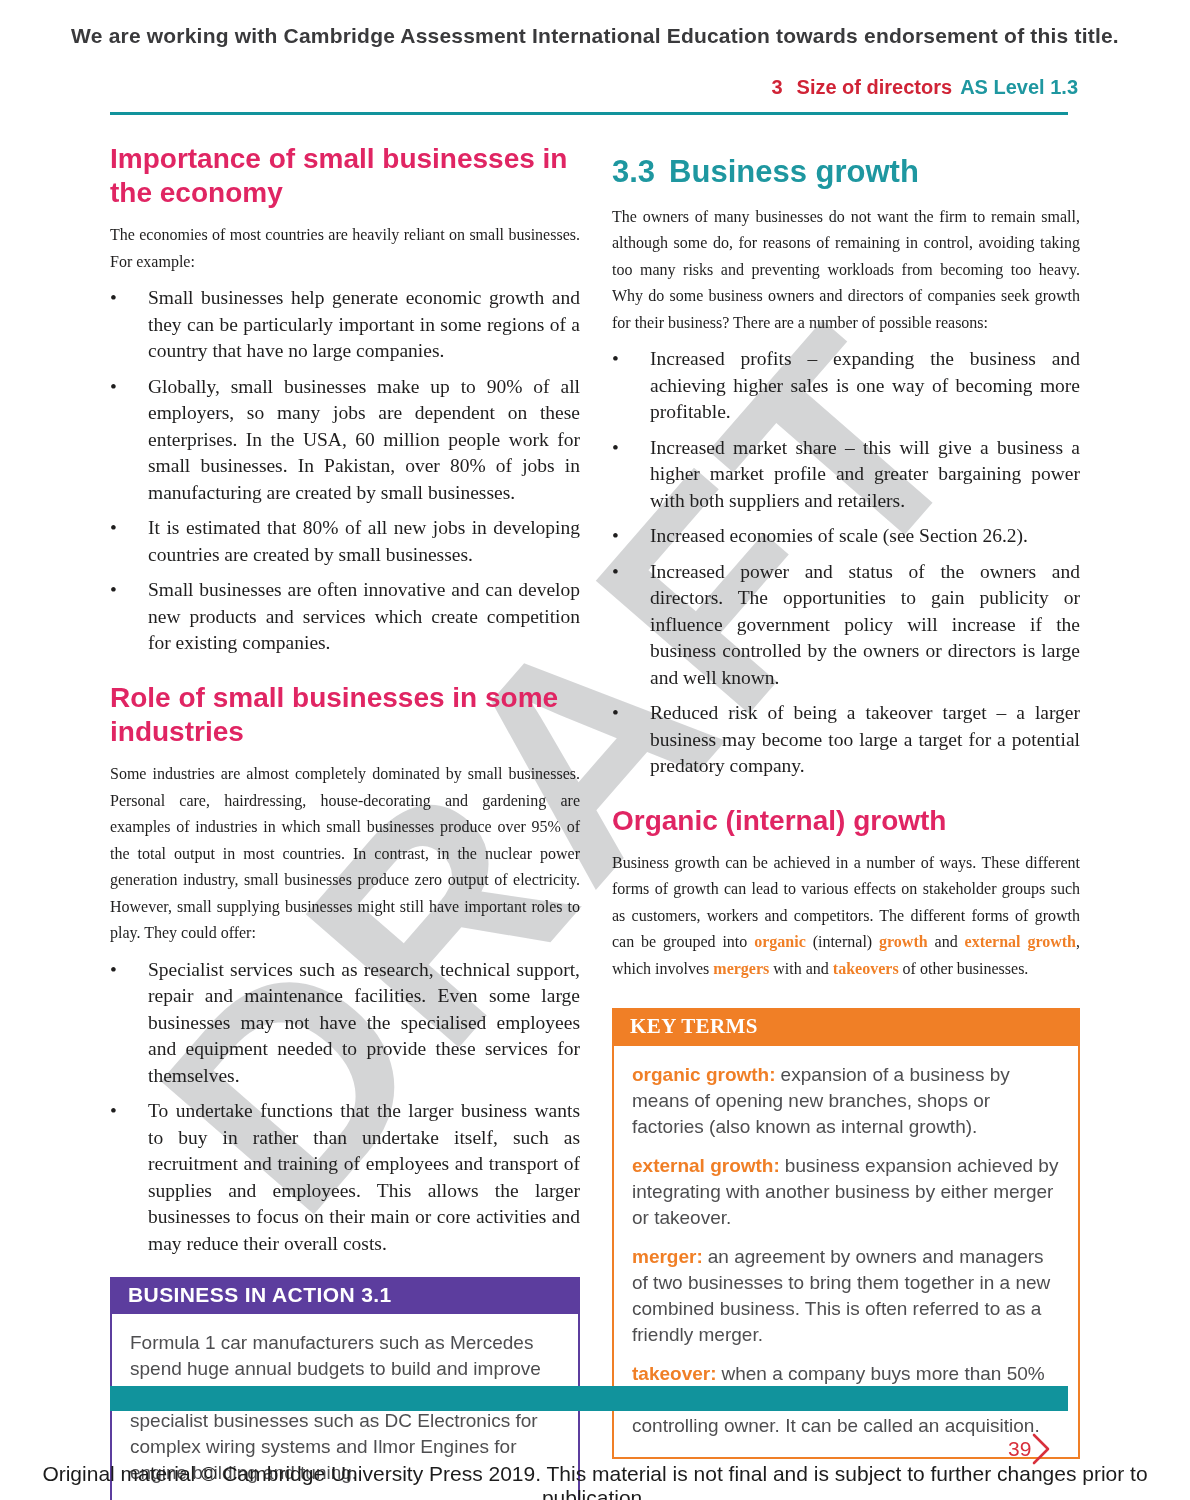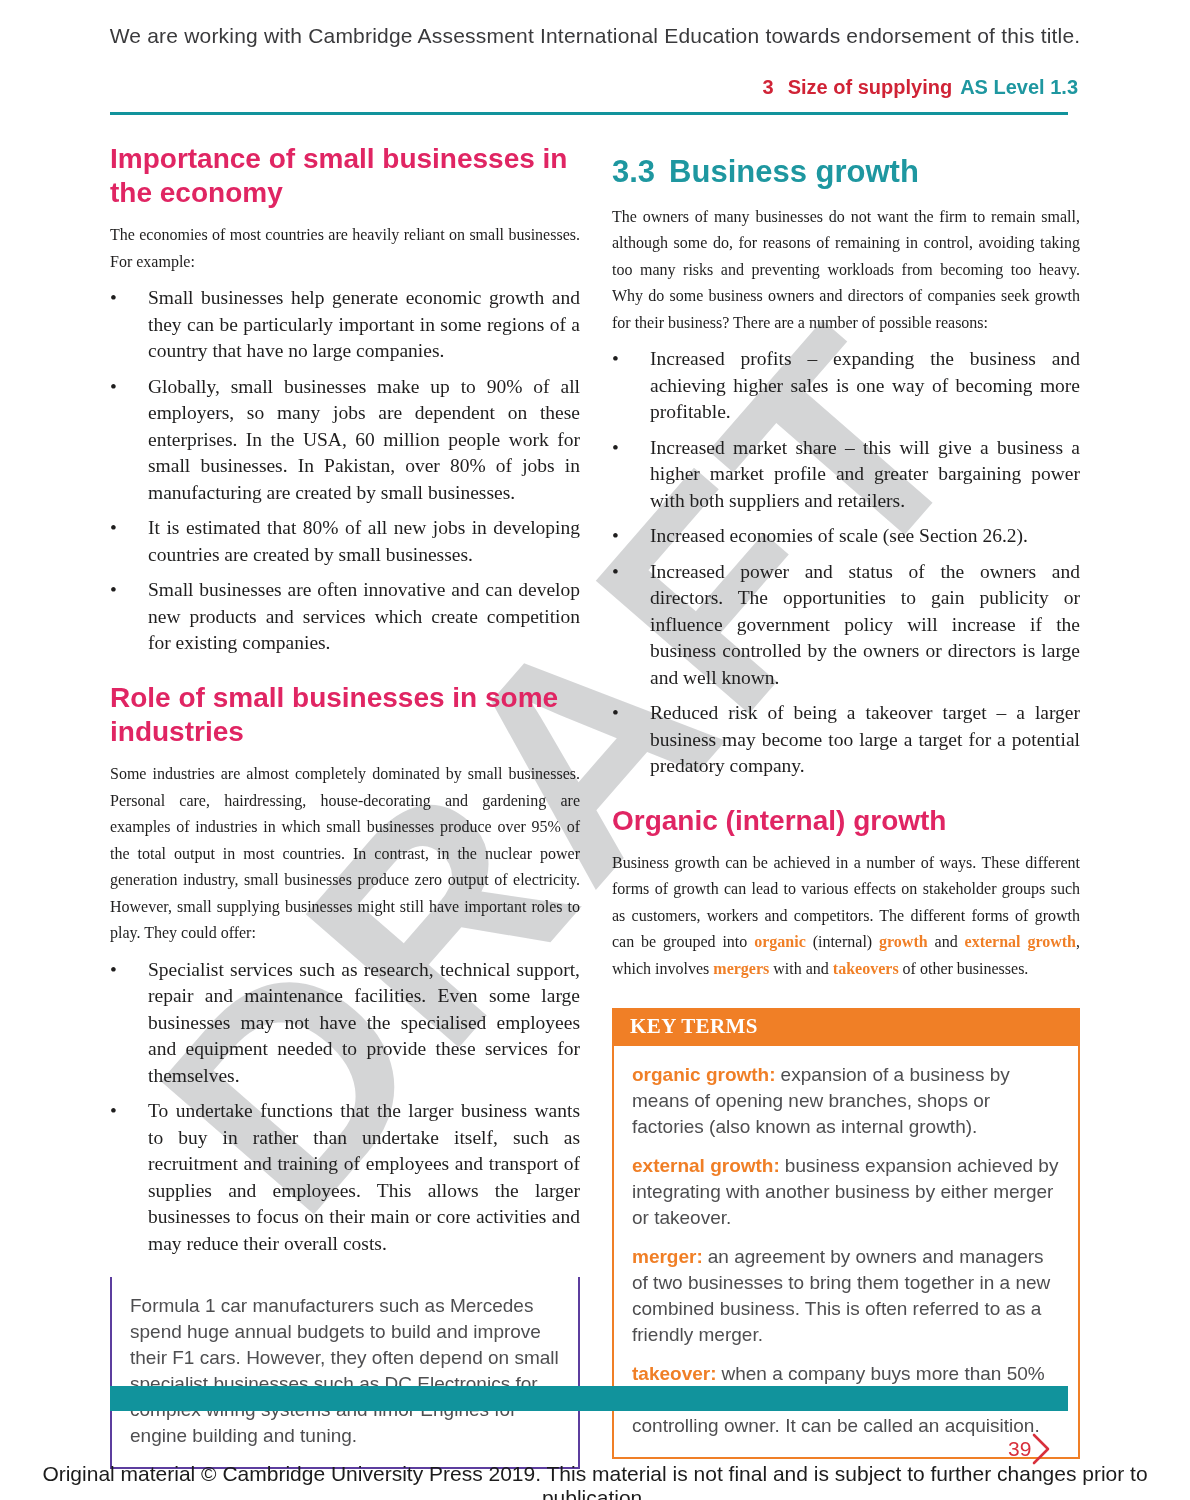--- a/index.html
+++ b/index.html
@@ -8,21 +8,21 @@
     --label-ink:#3c3c3e; --watermark:#aaacaf; --red:#d8303c;
   }
   html,body{margin:0;padding:0;background:#fff;}
   .page{position:relative;width:1190px;height:1500px;background:#fff;overflow:hidden;
         font-family:"Liberation Sans",sans-serif;}
   .watermark{position:absolute;left:565px;top:770px;z-index:1;
     transform:translate(-50%,-50%) rotate(-49deg);
     font:700 295px "Liberation Sans",sans-serif;color:var(--watermark);
     opacity:.5;letter-spacing:8px;white-space:nowrap;pointer-events:none;}
   .endorsement{position:absolute;top:24px;left:0;width:100%;text-align:center;z-index:2;
-    font-size:21px;font-weight:400;color:#3a3a3c;letter-spacing:.2px;}
+    font-size:21px;font-weight:700;color:#3a3a3c;letter-spacing:.2px;}
   .crumb{position:absolute;top:76px;right:112px;z-index:2;font-size:20px;font-weight:700;}
   .crumb .num{color:var(--crimson);margin-right:14px;}
   .crumb .title{color:var(--crimson);margin-right:8px;}
   .crumb .level{color:var(--teal);text-align:right;}
   .top-rule{position:absolute;left:110px;top:112px;width:958px;height:3px;
     background:var(--teal-dark);z-index:2;}
   .col{position:absolute;top:140px;width:470px;z-index:2;}
   .col-left{left:110px;}
   .col-right{left:612px;width:468px;top:154px;}
   h1.teal{margin:0 0 14px 0;font-size:31px;font-weight:600;color:var(--teal);line-height:1.15;}
@@ -61,21 +61,21 @@
 </head>
 <body>
 
 <div class="page">
 
   <div class="watermark">DRAFT</div>
 
   <div class="endorsement">We are working with Cambridge Assessment International Education towards endorsement of this title.</div>
 
   <div class="crumb">
-    <span class="num">3</span><span class="title">Size of supplying</span><span class="level">AS Level 1.3</span>
+    <span class="num">3</span><span class="title">Size of directors</span><span class="level">AS Level 1.3</span>
   </div>
 
   <div class="top-rule"></div>
 
   <div class="col col-left">
     <h2 class="pink">Importance of small businesses in the economy</h2>
     <p class="serif">The economies of most countries are heavily reliant on small businesses. For example:</p>
     <div class="bullets">
   <div class="brow">
     <span class="bdot">•</span>
@@ -106,20 +106,21 @@
     <span class="btxt">Specialist services such as research, technical support, repair and maintenance facilities. Even some large businesses may not have the specialised employees and equipment needed to provide these services for themselves.</span>
   </div>
 
   <div class="brow">
     <span class="bdot">•</span>
     <span class="btxt">To undertake functions that the larger business wants to buy in rather than undertake itself, such as recruitment and training of employees and transport of supplies and employees. This allows the larger businesses to focus on their main or core activities and may reduce their overall costs.</span>
   </div>
 </div>
 
     <div class="infobox action">
+      <div class="hd">BUSINESS IN ACTION 3.1</div>
       <div class="bd">
         <p>Formula 1 car manufacturers such as Mercedes spend huge annual budgets to build and improve their F1 cars. However, they often depend on small specialist businesses such as DC Electronics for complex wiring systems and Ilmor Engines for engine building and tuning.</p>
 
       </div>
     </div>
   </div>
 
   <div class="col col-right">
     <h1 class="teal">
       <span class="sec-num">3.3</span><span>Business growth</span>

